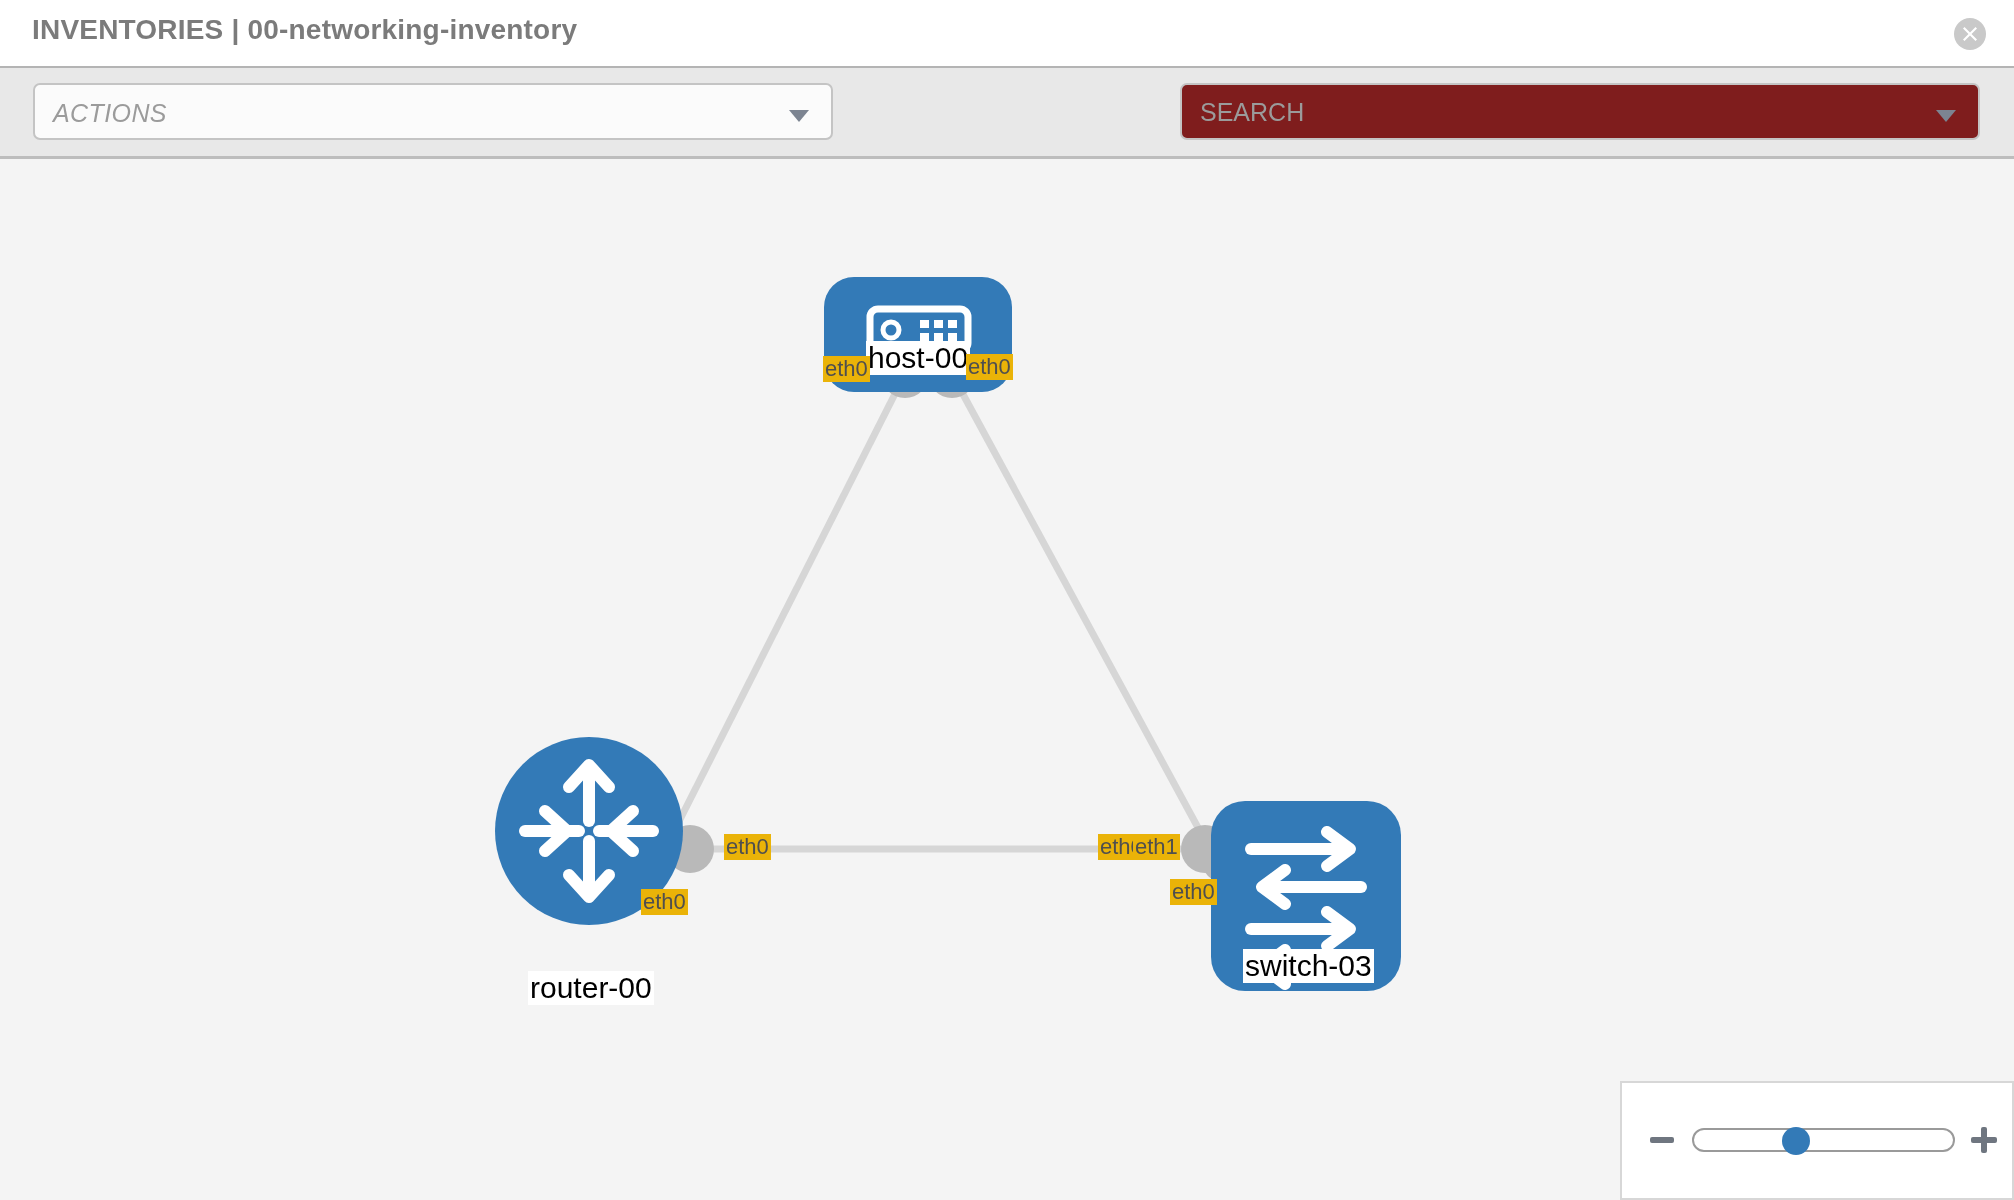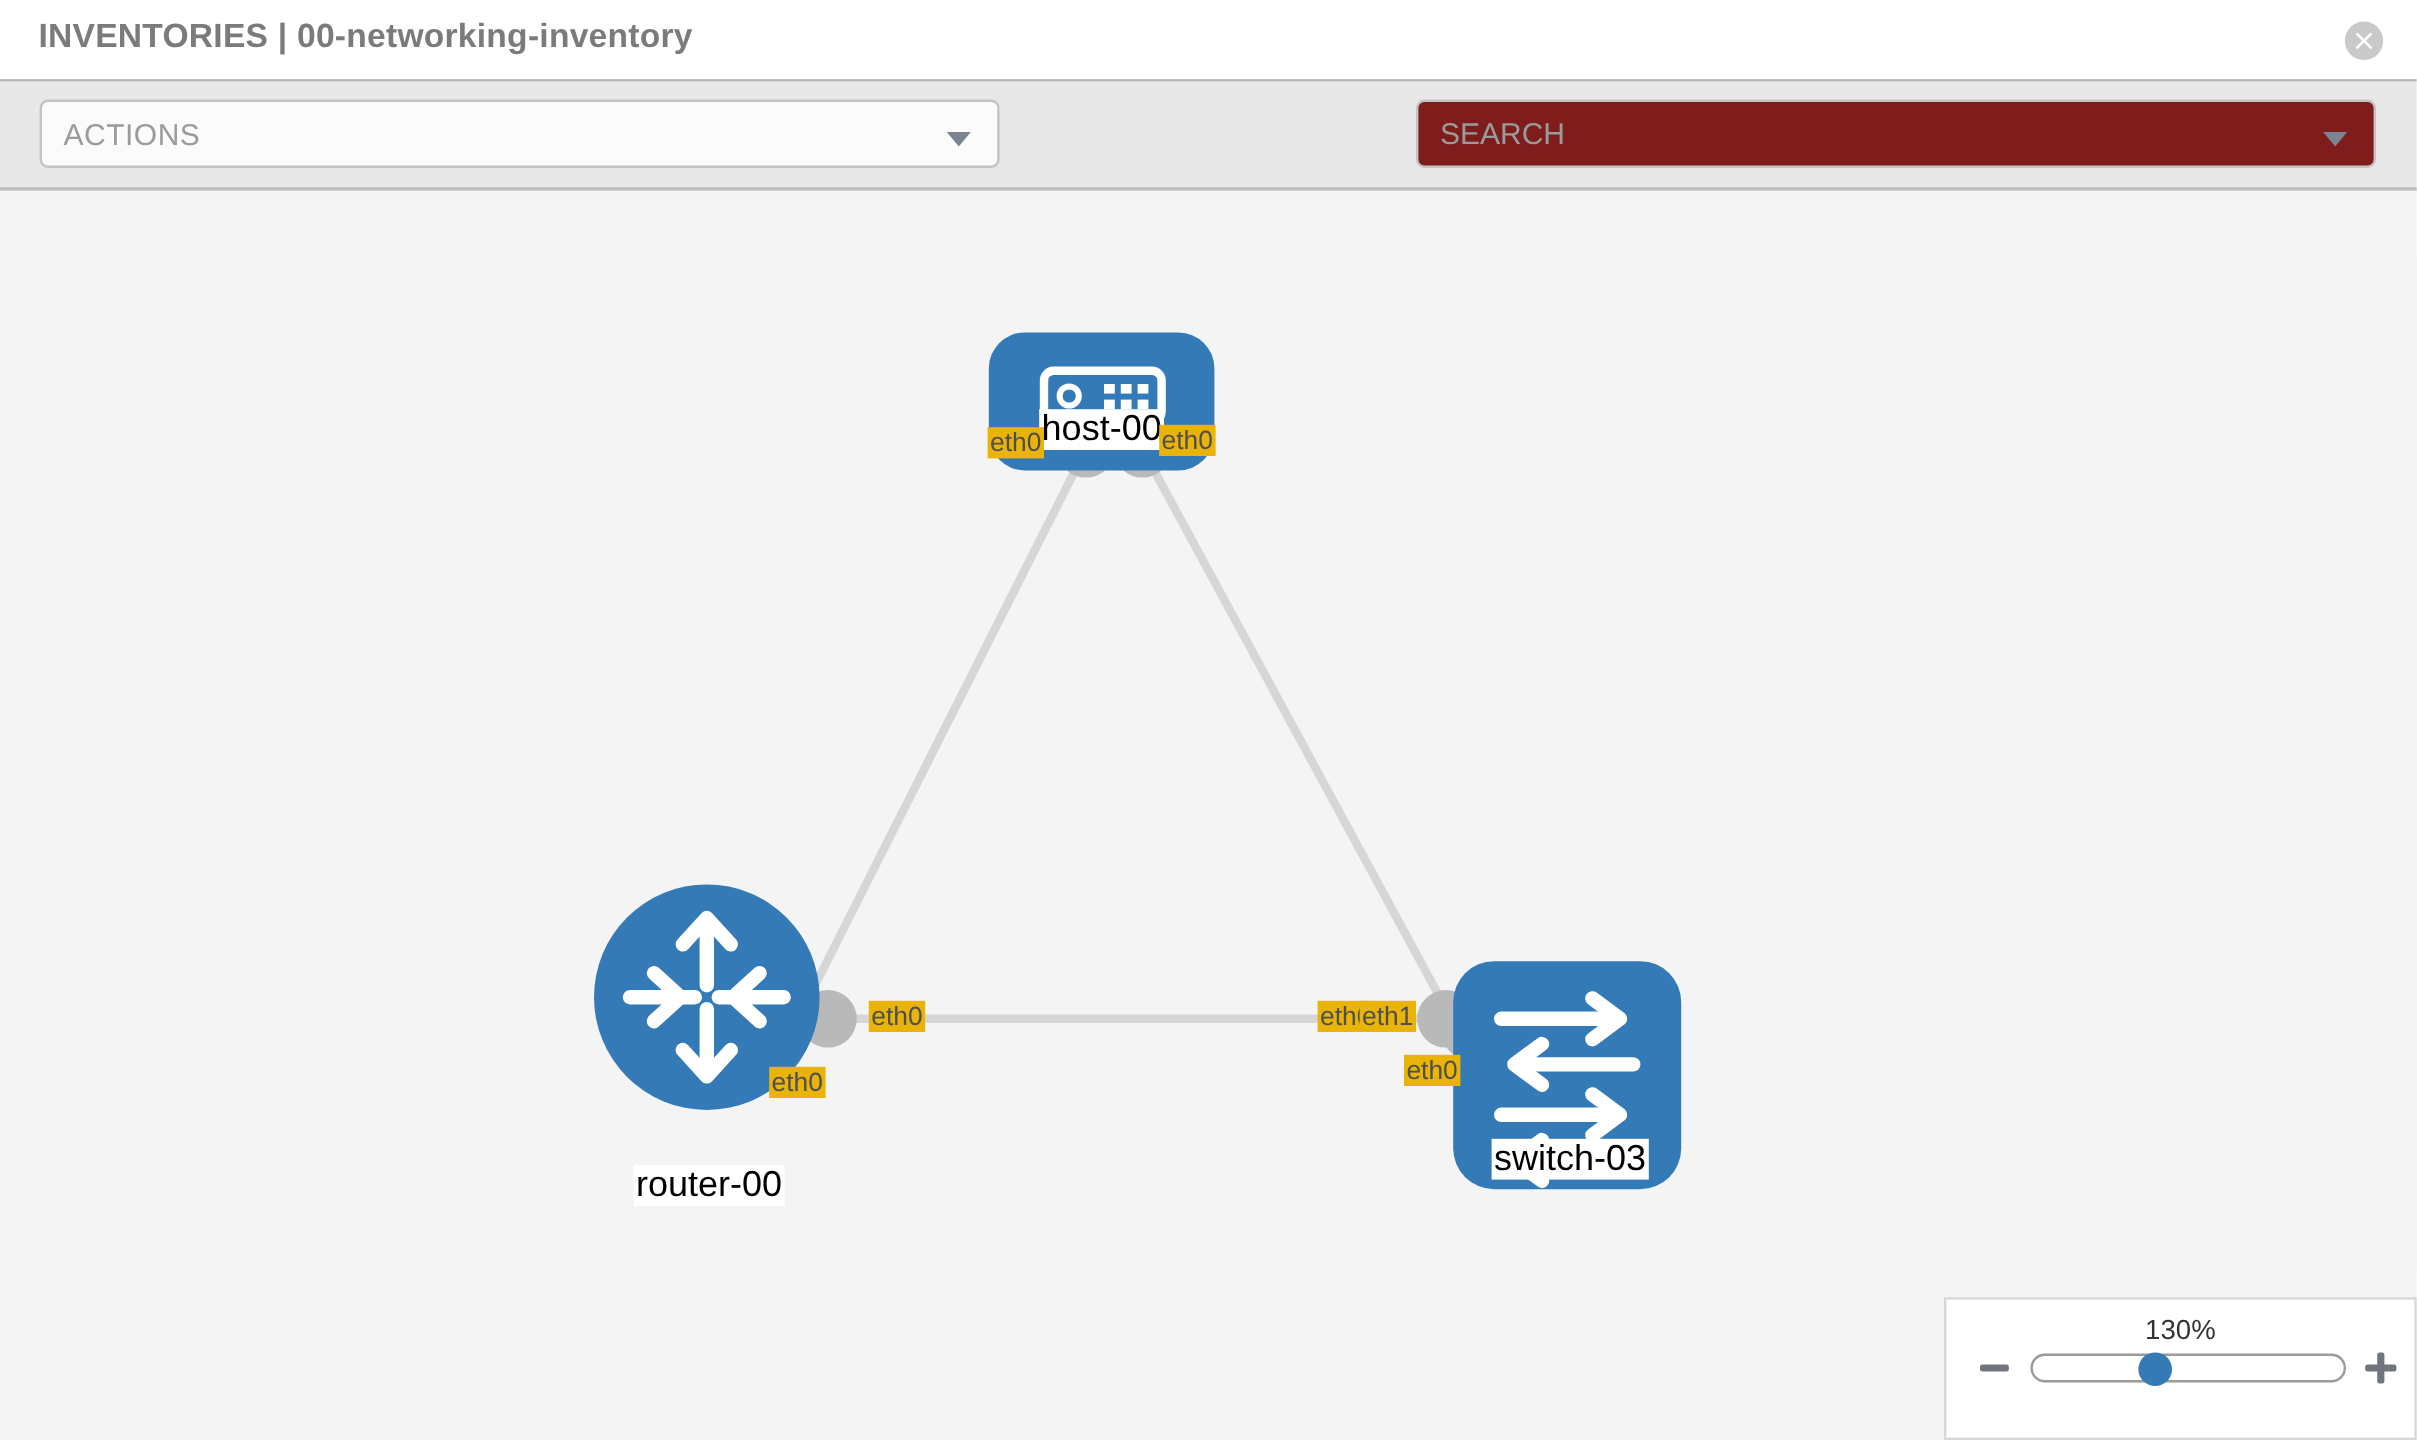--- a/index.html
+++ b/index.html
@@ -71,20 +71,21 @@
     box-sizing: border-box;
     cursor: pointer;
   }
   #actions-label {
     position: absolute;
     left: 18px;
     top: 14px;
     font-size: 25px;
     color: #9b9b9b;
     letter-spacing: 0.4px;
+    font-style: italic;
   }
   .caret {
     position: absolute;
     right: 22px;
     top: 25px;
     width: 0; height: 0;
     border-left: 10px solid transparent;
     border-right: 10px solid transparent;
     border-top: 12px solid #7c8491;
   }
@@ -343,18 +344,17 @@
   <div class="edge-label" style="left:966px; top:195px;">eth0</div>
   <div class="edge-label" style="left:641px; top:730px;">eth0</div>
   <div class="edge-label" style="left:1170px; top:720px;">eth0</div>
   <div class="edge-label" style="left:724px; top:675px;">eth0</div>
   <div class="edge-label" style="left:1098px; top:675px;">eth0</div>
   <div class="edge-label" style="left:1133px; top:675px;">eth1</div>
 
 </div>
 
 <div id="zoom-panel">
-  <div id="zoom-level">130%</div>
   <div id="zoom-minus"></div>
   <div id="zoom-slider-track"></div>
   <div id="zoom-slider-thumb"></div>
   <div id="zoom-plus"></div>
 </div>
 
 </body></html>

